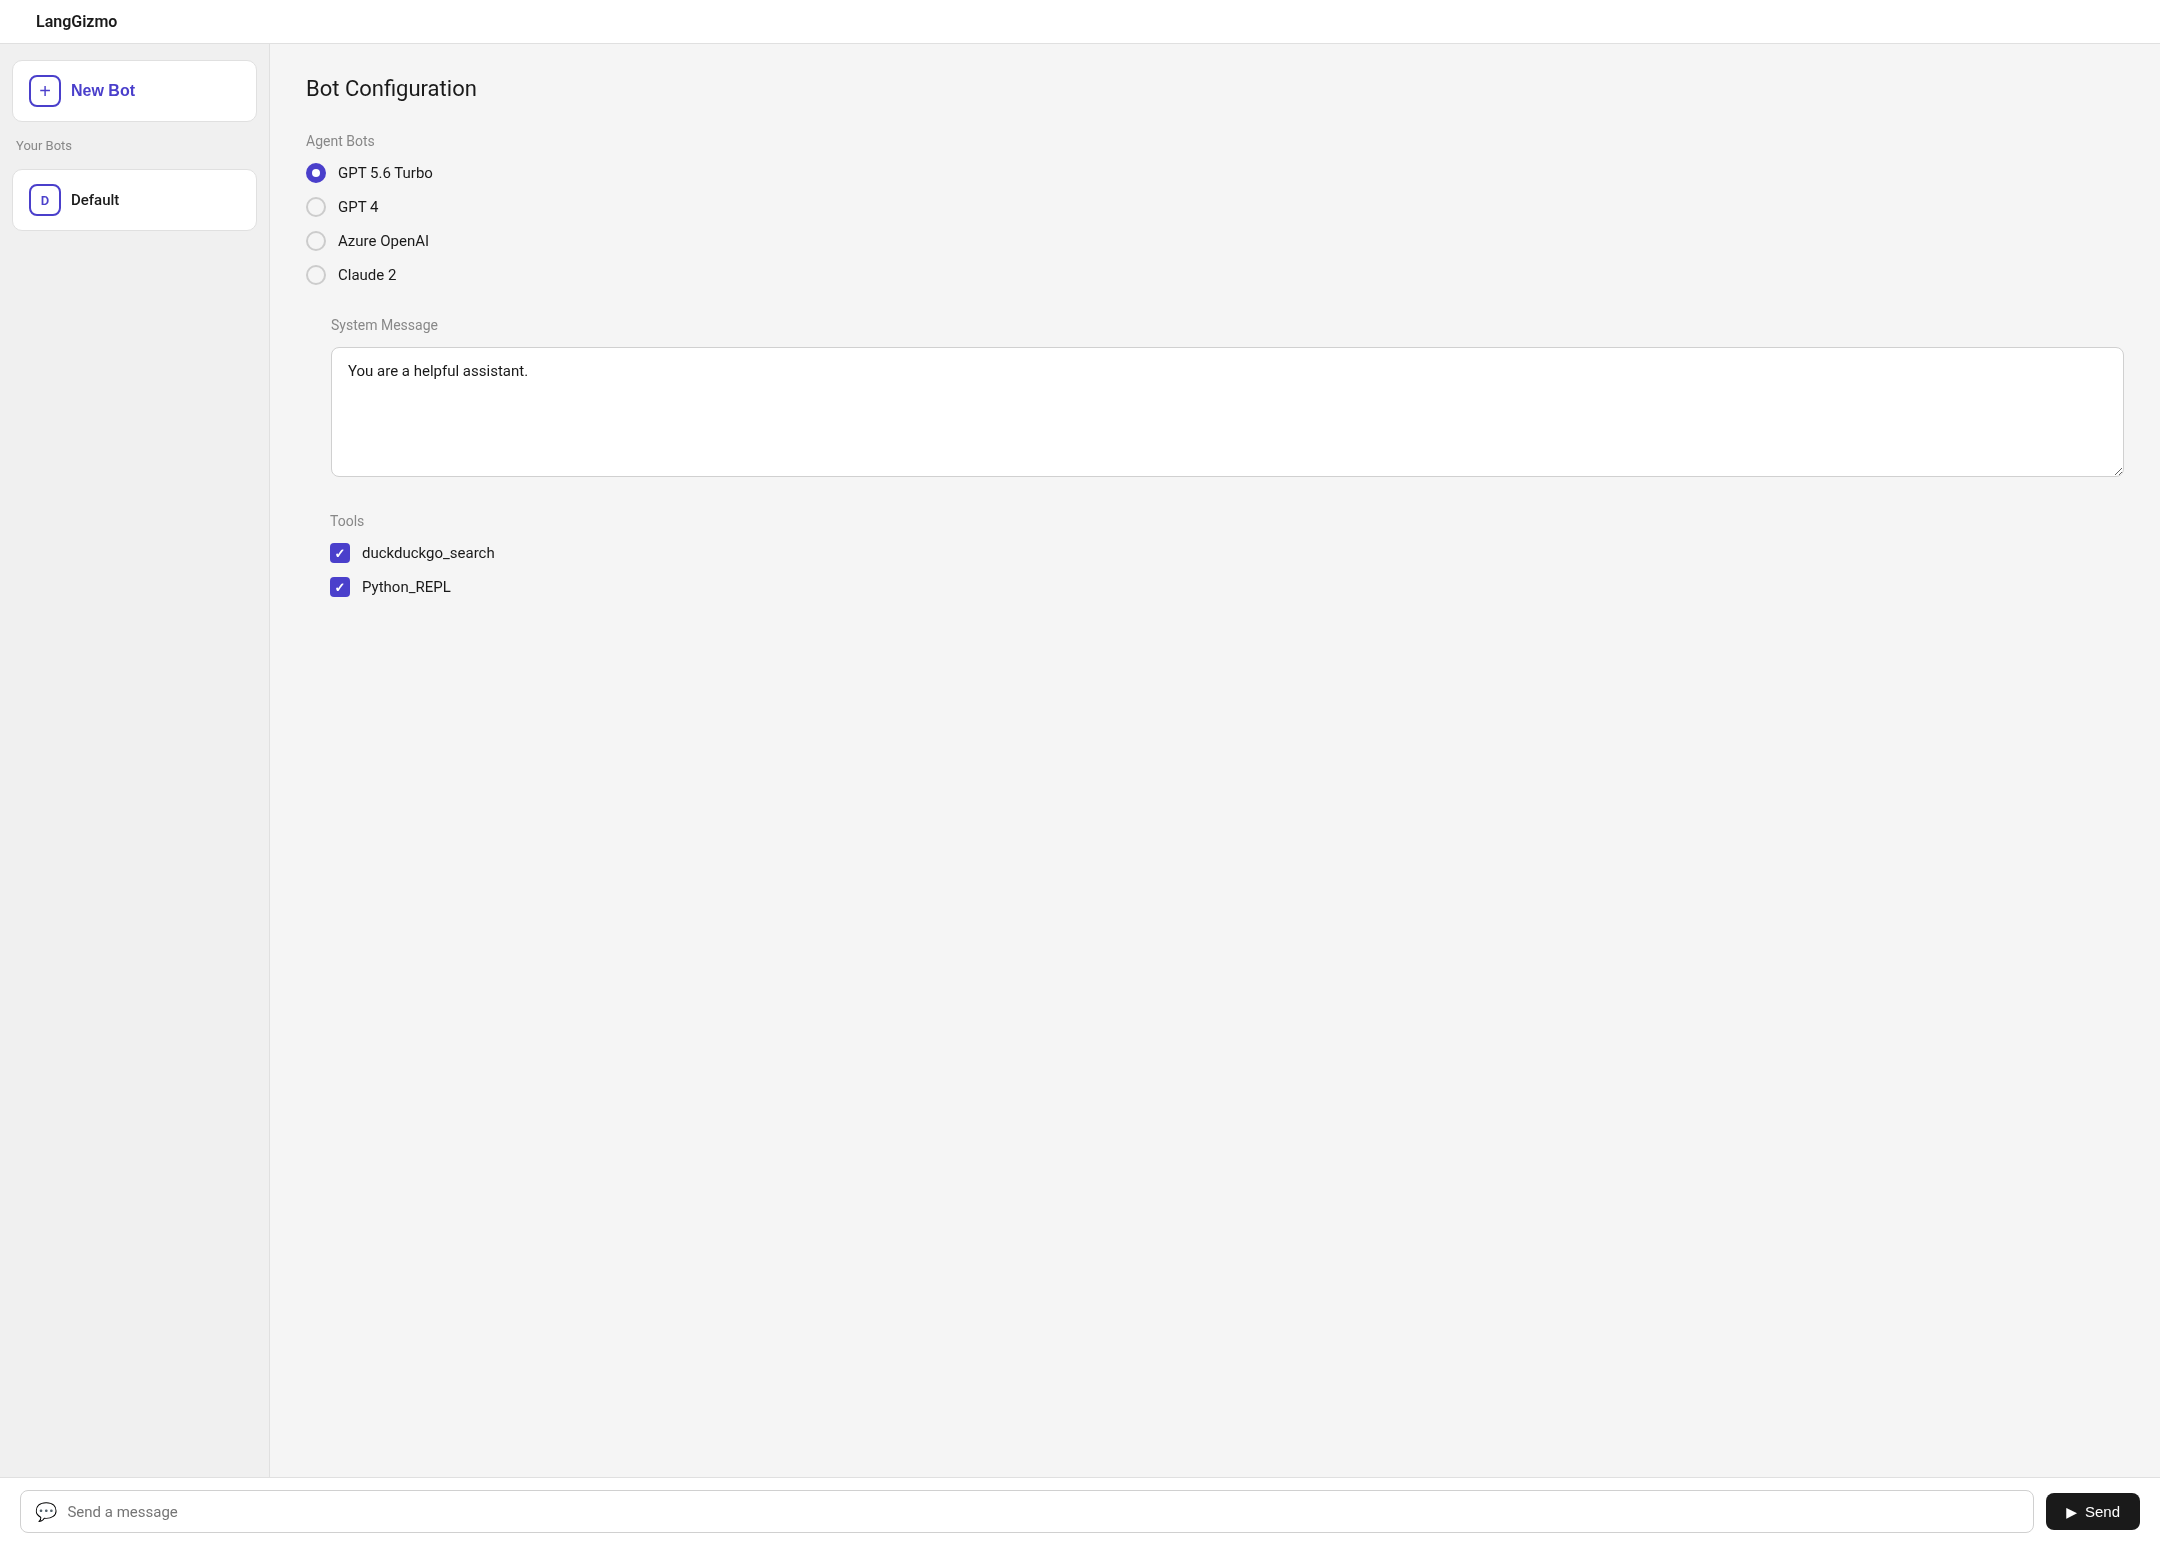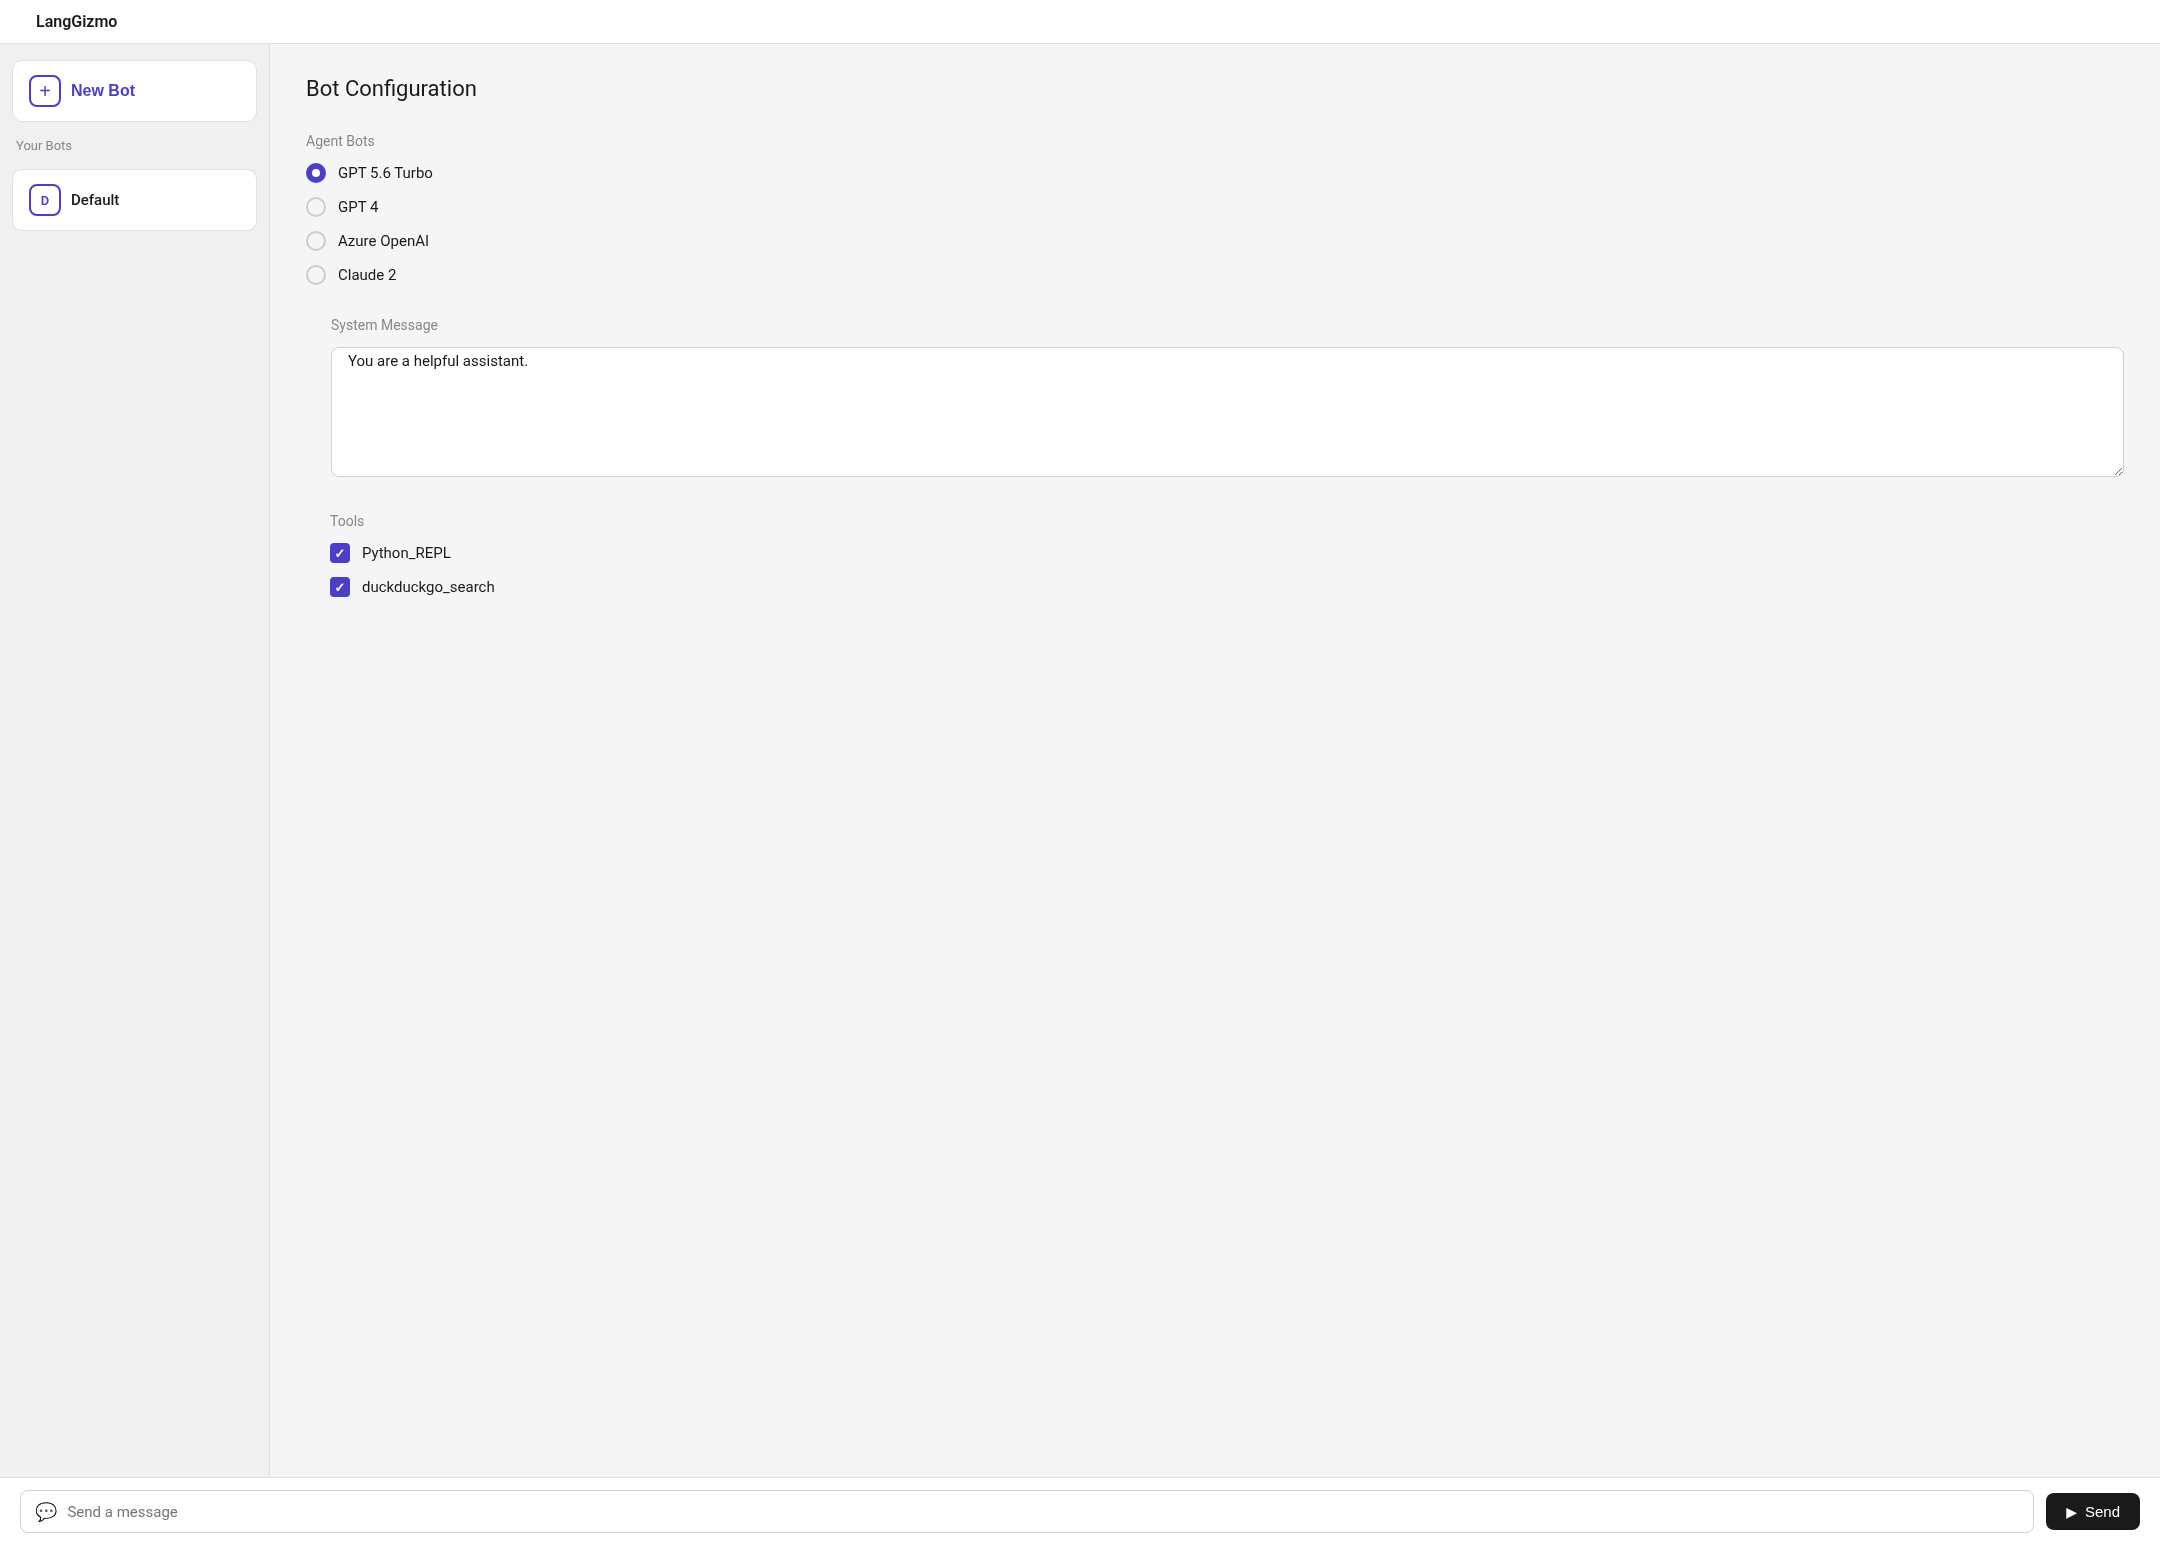--- a/index.html
+++ b/index.html
@@ -188,21 +188,21 @@
     .system-message-section {
       margin-bottom: 32px;
       margin-left: 25px;
     }
 
     .system-message-textarea {
       width: 100%;
       background: #ffffff;
       border: 1px solid #d0d0d0;
       border-radius: 8px;
-      padding: 4px 16px;
+      padding: 14px 16px;
       font-size: 15px;
       color: #1a1a1a;
       resize: vertical;
       min-height: 130px;
       font-family: inherit;
       outline: none;
     }
 
     
     .tools-section {
@@ -361,26 +361,26 @@
       <p class="section-label">System Message</p>
       <textarea class="system-message-textarea" style="">You are a helpful assistant.</textarea>
     </div>
 
     <div class="tools-section">
       <p class="section-label">Tools</p>
       <div class="checkbox-group">
 
         <label class="checkbox-item">
           <div class="checkbox-box"></div>
-          <span class="checkbox-label">Python_REPL</span>
+          <span class="checkbox-label">duckduckgo_search</span>
         </label>
 
         <label class="checkbox-item">
           <div class="checkbox-box"></div>
-          <span class="checkbox-label">duckduckgo_search</span>
+          <span class="checkbox-label">Python_REPL</span>
         </label>
 
       </div>
     </div>
 
   </div>
 </div>
 
 <div class="chat-footer">
   <div class="chat-input-wrapper">

